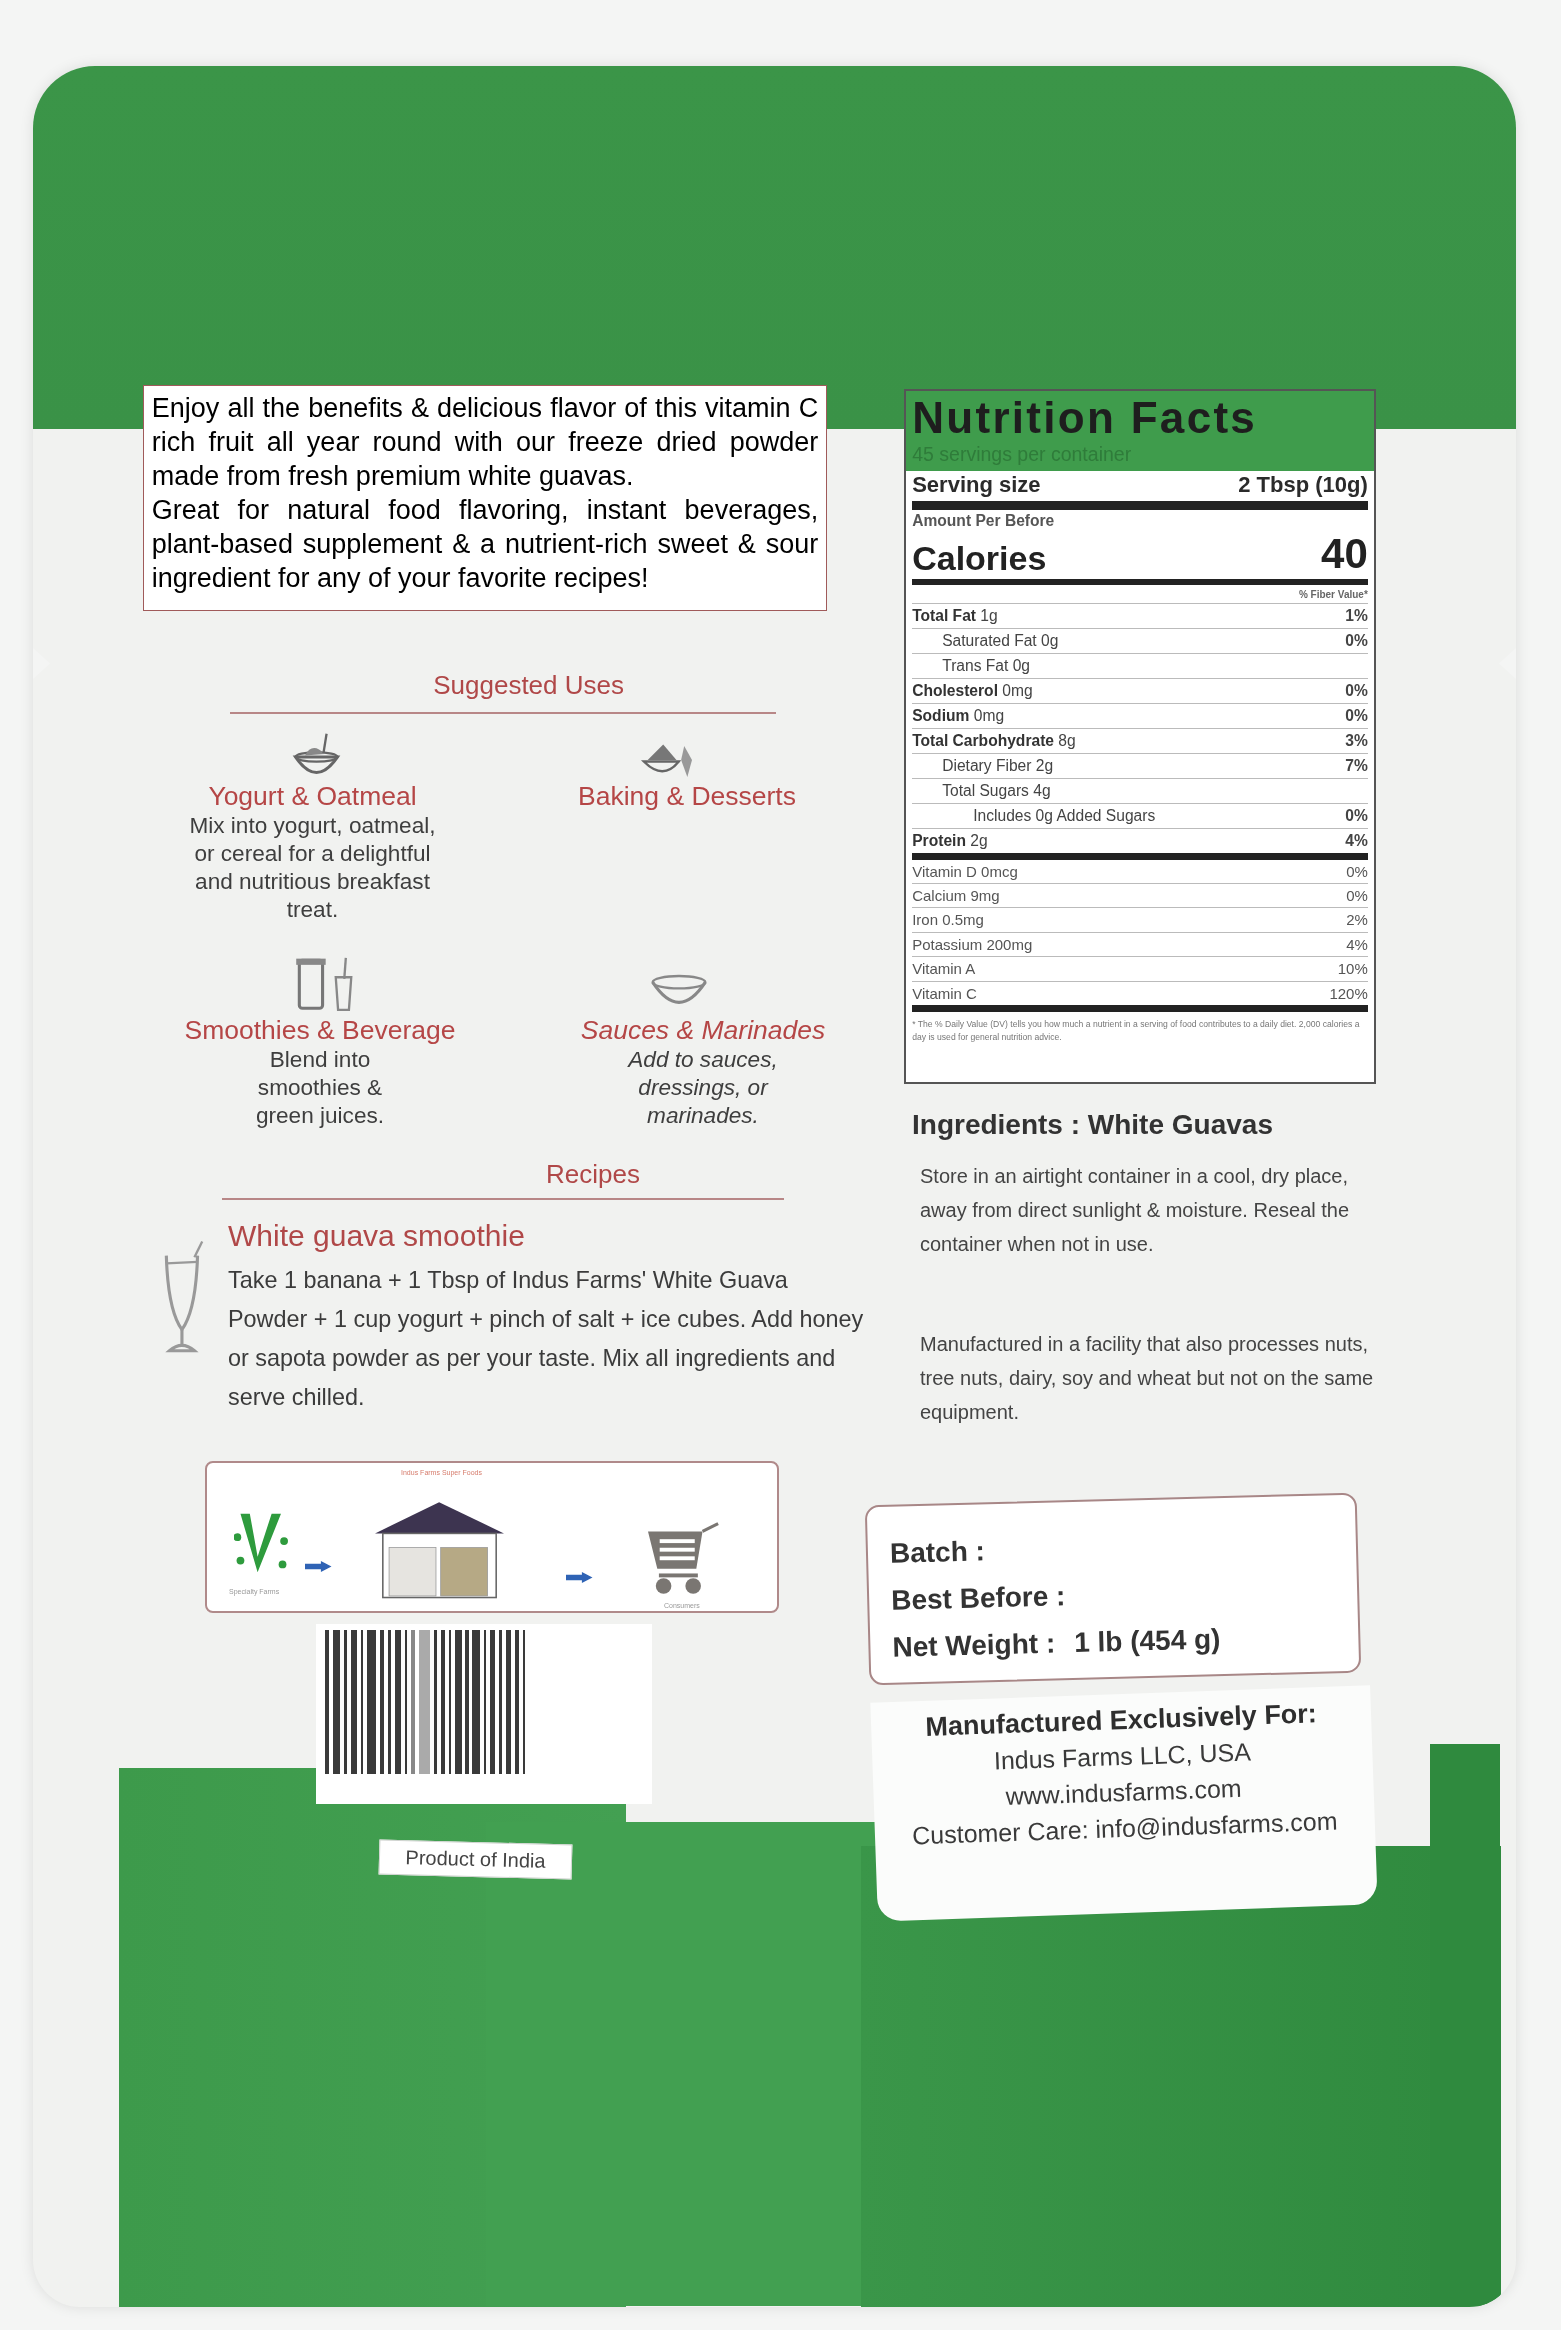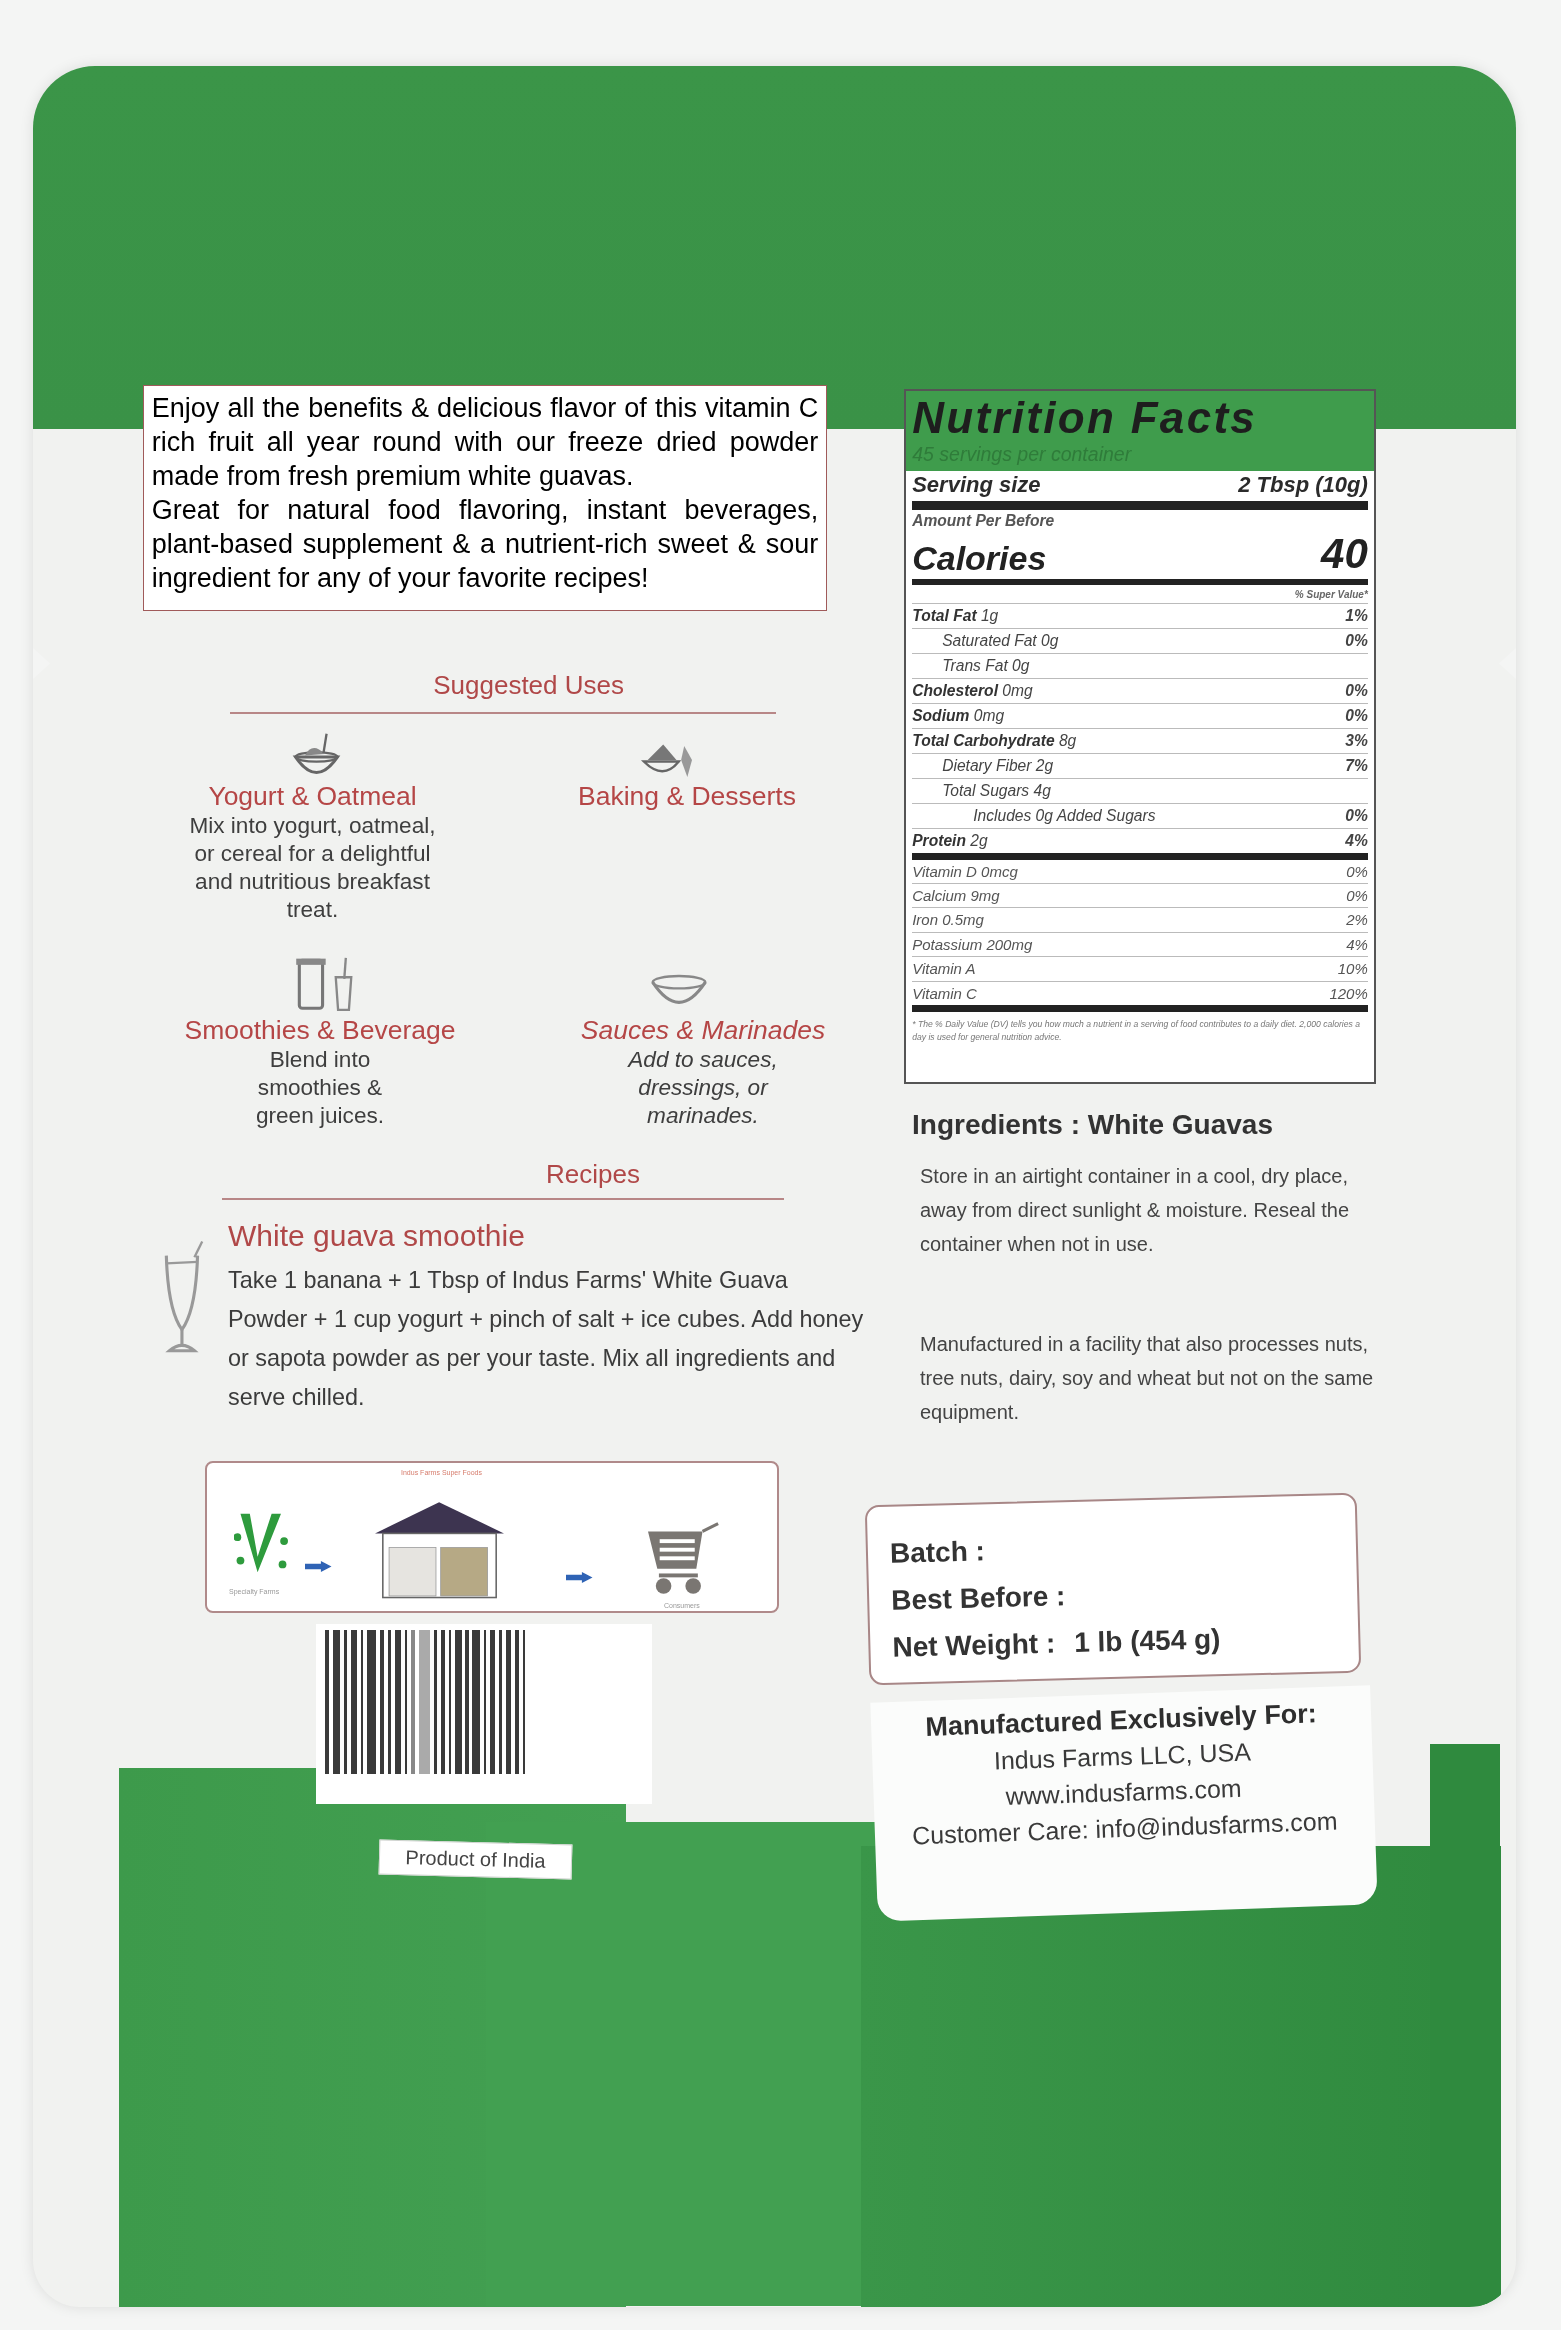--- a/index.html
+++ b/index.html
@@ -93,21 +93,20 @@
     background:#fff; padding:6.2px 9.4px; box-sizing:border-box;
   }
   .bars { display:flex; align-items:flex-end; height:144px; gap:3.9px; }
   .bars span { display:block; background:#3a3a3a; height:100%; }
 
   
   .nf {
     position:absolute; left:904px; top:389px; width:472px; height:695px;
     border:2.3px solid #555; background:#fff; box-sizing:border-box;
     font-family:"Liberation Sans", sans-serif;
-    font-style:italic;
   }
   .nf-head { background:#3f9c4c; padding:1.6px 6.2px 0 6.2px; height:78px; }
   .nf-title { font-size:44px; font-weight:bold; color:#1e1e1e; letter-spacing:2.3px; line-height:50px; }
   .nf-servings { font-size:19.5px; color:#2f7c3a; line-height:23.4px; }
   .nf-body { padding:0 6.2px; }
   .row { display:flex; justify-content:space-between; align-items:flex-start; border-bottom:1.2px solid #bbb; }
   .serving { font-size:22px; font-weight:bold; color:#2b2b2b; border-bottom:9.4px solid #222; padding:1.6px 0 3.1px; }
   .amount { font-size:15.6px; font-weight:bold; color:#555; padding-top:1.6px; }
   .calories { display:flex; justify-content:space-between; align-items:flex-end; border-bottom:6.2px solid #222; padding-bottom:1.6px; }
   .calories .lbl { font-size:34px; font-weight:bold; color:#222; }
@@ -284,21 +283,21 @@
   <div class="nf-body">
     <div class="row serving">
       <span>Serving size</span>
       <span>2 Tbsp (10g)</span>
     </div>
     <div class="amount">Amount Per Before</div>
     <div class="calories">
       <span class="lbl">Calories</span>
       <span class="val">40</span>
     </div>
-    <div class="dv">% Super Value*</div>
+    <div class="dv">% Fiber Value*</div>
 
     <div class="row nrow">
         <span><b>Total Fat</b> <span>1g</span></span>
         <span class="pct">1%</span>
       </div>
     <div class="row nrow ind1">
         <span><span>Saturated Fat</span> <span>0g</span></span>
         <span class="pct">0%</span>
       </div>
     <div class="row nrow ind1">

